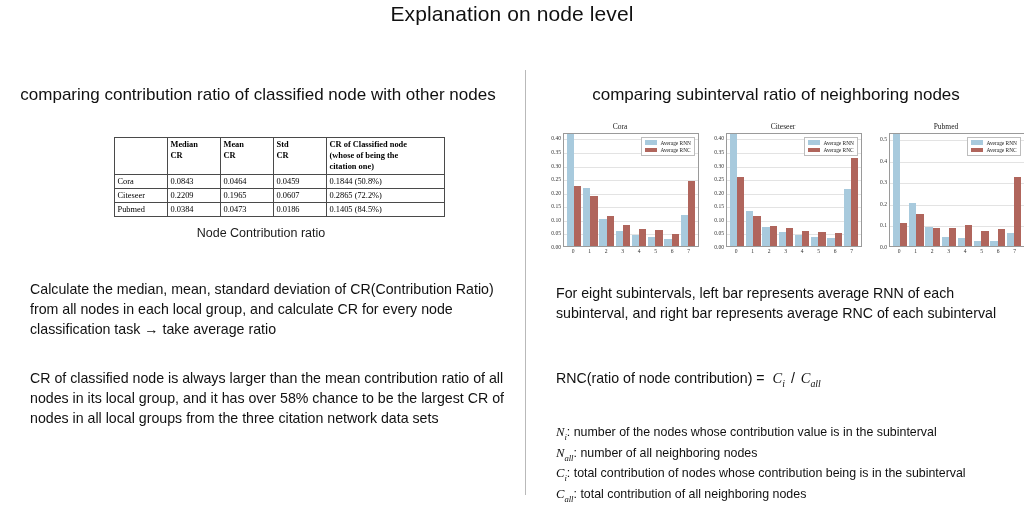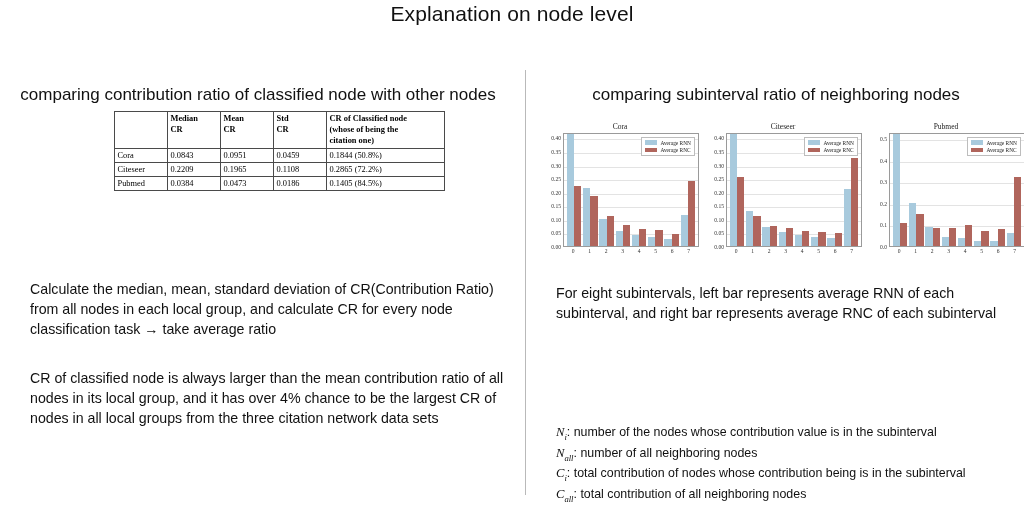--- a/index.html
+++ b/index.html
@@ -47,21 +47,21 @@
     color: #111;
     white-space: nowrap;
   }
   #header-left  { left: -3px;  top: 85px; width: 522px; text-align: center; }
   #header-right { left: 530px; top: 85px; width: 492px; text-align: center; }
 
   
   #left-col {
     position: absolute;
     left: 0;
-    top: 111px;
+    top: 137px;
     width: 522px;
   }
 
   
   #cr-table-wrap {
     margin: 0 auto;
     width: 295px;
   }
   table.cr-table {
     border-collapse: collapse;
@@ -293,45 +293,46 @@
             <span class="hdr-last-inner">CR of Classified node</span>
             <span class="hdr-last-inner">(whose  of  being  the</span>
             <span class="hdr-last-inner">citation one)</span>
           </th>
         </tr>
       </thead>
       <tbody>
         <tr>
           <td class="c0">Cora</td>
           <td class="c1">0.0843</td>
-          <td class="c2">0.0951</td>
+          <td class="c2">0.0464</td>
           <td class="c3">0.0459</td>
           <td class="c4">0.1844 (50.8%)</td>
         </tr>
         <tr>
           <td class="c0">Citeseer</td>
           <td class="c1">0.2209</td>
           <td class="c2">0.1965</td>
-          <td class="c3">0.1108</td>
+          <td class="c3">0.0607</td>
           <td class="c4">0.2865 (72.2%)</td>
         </tr>
         <tr>
           <td class="c0">Pubmed</td>
           <td class="c1">0.0384</td>
           <td class="c2">0.0473</td>
           <td class="c3">0.0186</td>
           <td class="c4">0.1405 (84.5%)</td>
         </tr>
       </tbody>
     </table>
+    <div id="table-caption">Node Contribution ratio</div>
   </div>
 </div>
 
 <div class="para" id="left-para-1">Calculate the median, mean, standard deviation of CR(Contribution Ratio) from all nodes in each local group, and calculate CR for every node classification task → take average ratio</div>
-<div class="para" id="left-para-2">CR of classified node is always larger than the mean contribution ratio of all nodes in its local group, and it has over 4% chance to be the largest CR of nodes in all local groups from the three citation network data sets</div>
+<div class="para" id="left-para-2">CR of classified node is always larger than the mean contribution ratio of all nodes in its local group, and it has over 58% chance to be the largest CR of nodes in all local groups from the three citation network data sets</div>
 
 <div id="charts-row">
     <div class="chart">
       <div class="chart-title">Cora</div>
       <div class="plot-outer">
         <div class="y-axis">
           <div class="y-tick" style="top: 114px;">0.00</div>
           <div class="y-tick" style="top: 100.429px;">0.05</div>
           <div class="y-tick" style="top: 86.8571px;">0.10</div>
           <div class="y-tick" style="top: 73.2857px;">0.15</div>
@@ -559,20 +560,27 @@
           <div class="x-tick">6</div>
           <div class="x-tick">7</div>
         </div>
       </div>
     </div>
   </div>
 
 <div class="para" id="right-para-1">For eight subintervals, left bar represents average RNN of each subinterval, and right bar represents average RNC of each subinterval</div>
 
 <div id="formulas">
+  <div>
+    <span>RNC(ratio of node contribution) =</span>
+    <span class="sep"></span>
+    <span class="mathvar"><span>C</span><sub>i</sub></span>
+    <span class="sep">/</span>
+    <span class="mathvar"><span>C</span><sub>all</sub></span>
+  </div>
 </div>
 
 <div id="defs">
   <div>
     <span class="mathvar"><span>N</span><sub>i</sub></span><span>: number of the nodes whose contribution value is in the subinterval</span>
   </div>
   <div>
     <span class="mathvar"><span>N</span><sub>all</sub></span><span>: number of all neighboring nodes</span>
   </div>
   <div>

